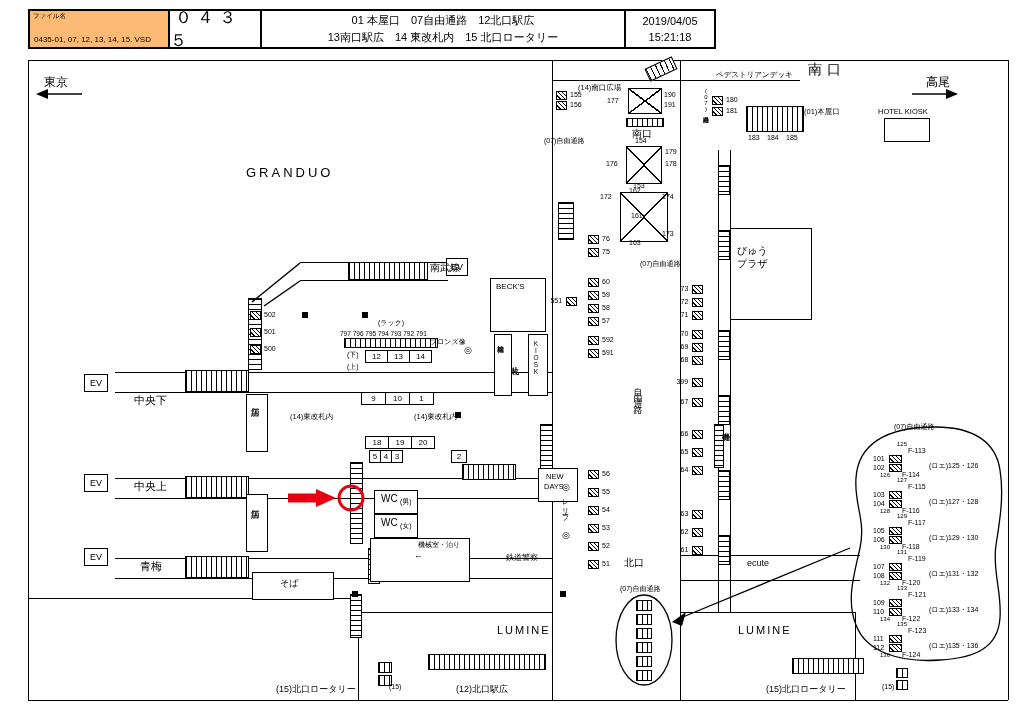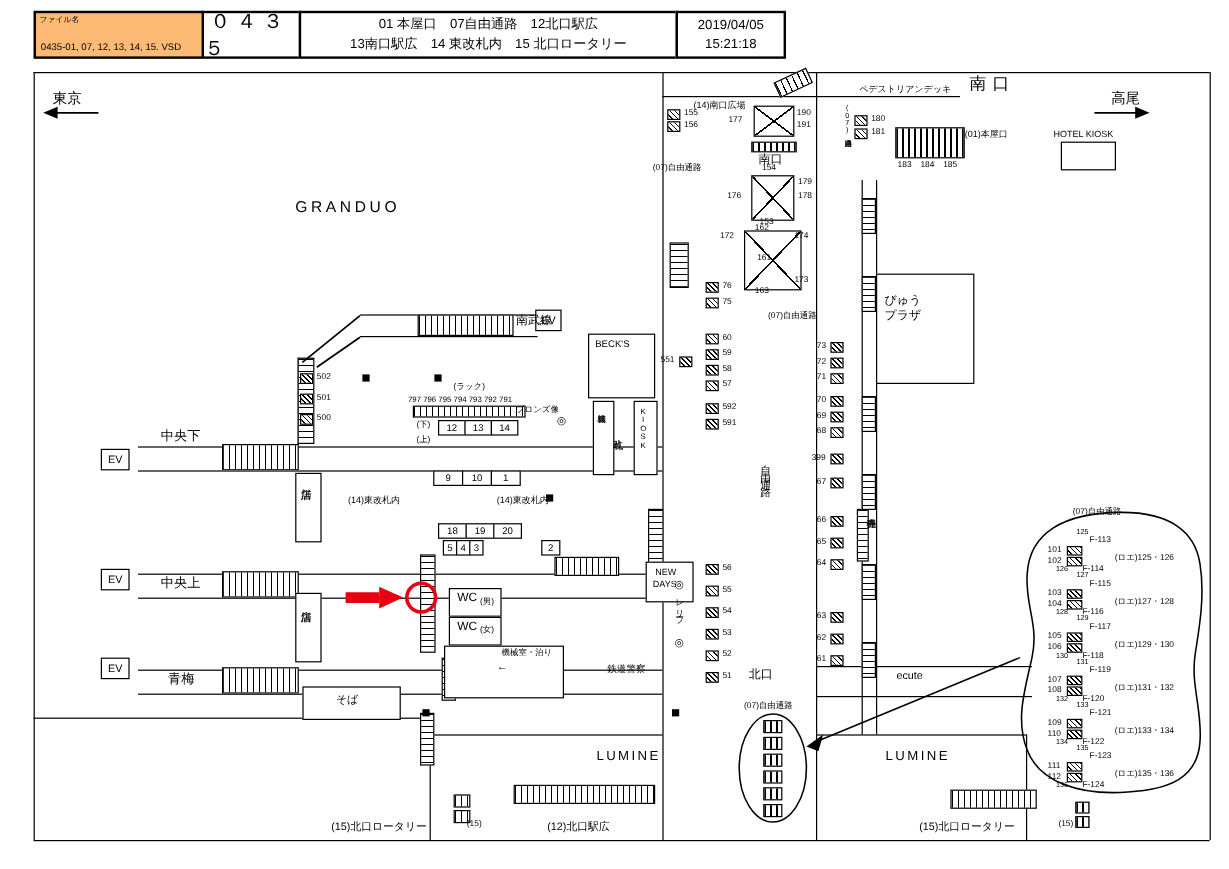--- a/index.html
+++ b/index.html
@@ -10,23 +10,23 @@
   
   #titlebar { position:absolute; left:28px; top:9px; height:40px; display:flex; z-index:20; }
   .hbox { border:2px solid #000; height:40px; margin-left:-2px; background:#fff;
           display:flex; flex-direction:column; justify-content:center; align-items:center; }
   .hbox:first-child { margin-left:0; }
   #file-box { width:142px; position:relative; align-items:flex-start; justify-content:flex-end; padding:3px 4px; }
   #file-label { position:absolute; top:1px; left:3px; font-size:6.5px; }
   #file-name { font-size:8px; }
   #station-box { width:266px; }
   #station-name { font-size:21px; letter-spacing:14px; text-indent:14px; }
-  #code-box { width:83px;align-items:flex-end; }
+  #code-box { width:94px;align-items:flex-end; }
   #code-text { font-size:17px; letter-spacing:5px; text-indent:5px; }
-  #areas-box { width:316px; font-size:11px; line-height:1.55;text-align:right; }
+  #areas-box { width:366px; font-size:11px; line-height:1.55;text-align:right; }
   #datetime-box { width:92px; font-size:11px; line-height:1.5; }
 
   
   #map { position:absolute; left:0; top:0; width:1024px; height:724px; }
   #overlay { position:absolute; left:0; top:0; z-index:10; pointer-events:none; }
   .wall   { position:absolute; background:#000; z-index:1; }
   .hatch  { position:absolute; z-index:2; border:1px solid #000; background-color:#fff;
             background-image:repeating-linear-gradient(90deg,#000 0,#000 1px,transparent 1px,transparent 5px); }
   .hatch.v{ background-image:repeating-linear-gradient(180deg,#000 0,#000 1px,transparent 1px,transparent 5px); }
   .xstair { position:absolute; z-index:2; border:1.5px solid #000; background-color:#fff;
@@ -296,21 +296,21 @@
       <div class="lbl" style="left: 662px; top: 193px; font-size: 7px;">174</div>
       <div class="lbl" style="left: 631px; top: 212px; font-size: 7px;">161</div>
       <div class="lbl" style="left: 629px; top: 239px; font-size: 7px;">163</div>
       <div class="lbl" style="left: 662px; top: 230px; font-size: 7px;">173</div>
       <div class="lbl" style="left: 748px; top: 134px; font-size: 7px;">183</div>
       <div class="lbl" style="left: 767px; top: 134px; font-size: 7px;">184</div>
       <div class="lbl" style="left: 786px; top: 134px; font-size: 7px;">185</div>
       <div class="lbl" style="left: 737px; top: 245px; font-size: 10px;">びゅう</div>
       <div class="lbl" style="left: 737px; top: 258px; font-size: 10px;">プラザ</div>
       <div class="lbl" style="left: 496px; top: 283px; font-size: 8px;">BECK'S</div>
-      <div class="lbl" style="left: 134px; top: 358px; font-size: 11px;">中央下</div>
+      <div class="lbl" style="left: 134px; top: 394px; font-size: 11px;">中央下</div>
       <div class="lbl" style="left: 134px; top: 480px; font-size: 11px;">中央上</div>
       <div class="lbl" style="left: 140px; top: 560px; font-size: 11px;">青梅</div>
       <div class="lbl" style="left: 290px; top: 413px; font-size: 7.5px;">(14)東改札内</div>
       <div class="lbl" style="left: 414px; top: 413px; font-size: 7.5px;">(14)東改札内</div>
       <div class="lbl" style="left: 378px; top: 319px; font-size: 7px;">(ラック)</div>
       <div class="lbl" style="left: 340px; top: 330px; font-size: 6.5px;">797 796 795 794 793 792 791</div>
       <div class="lbl" style="left: 347px; top: 351px; font-size: 7px;">(下)</div>
       <div class="lbl" style="left: 347px; top: 363px; font-size: 7px;">(上)</div>
       <div class="lbl" style="left: 430px; top: 338px; font-size: 7px;">ブロンズ像</div>
       <div class="lbl" style="left: 464px; top: 346px; font-size: 9px;">◎</div>

